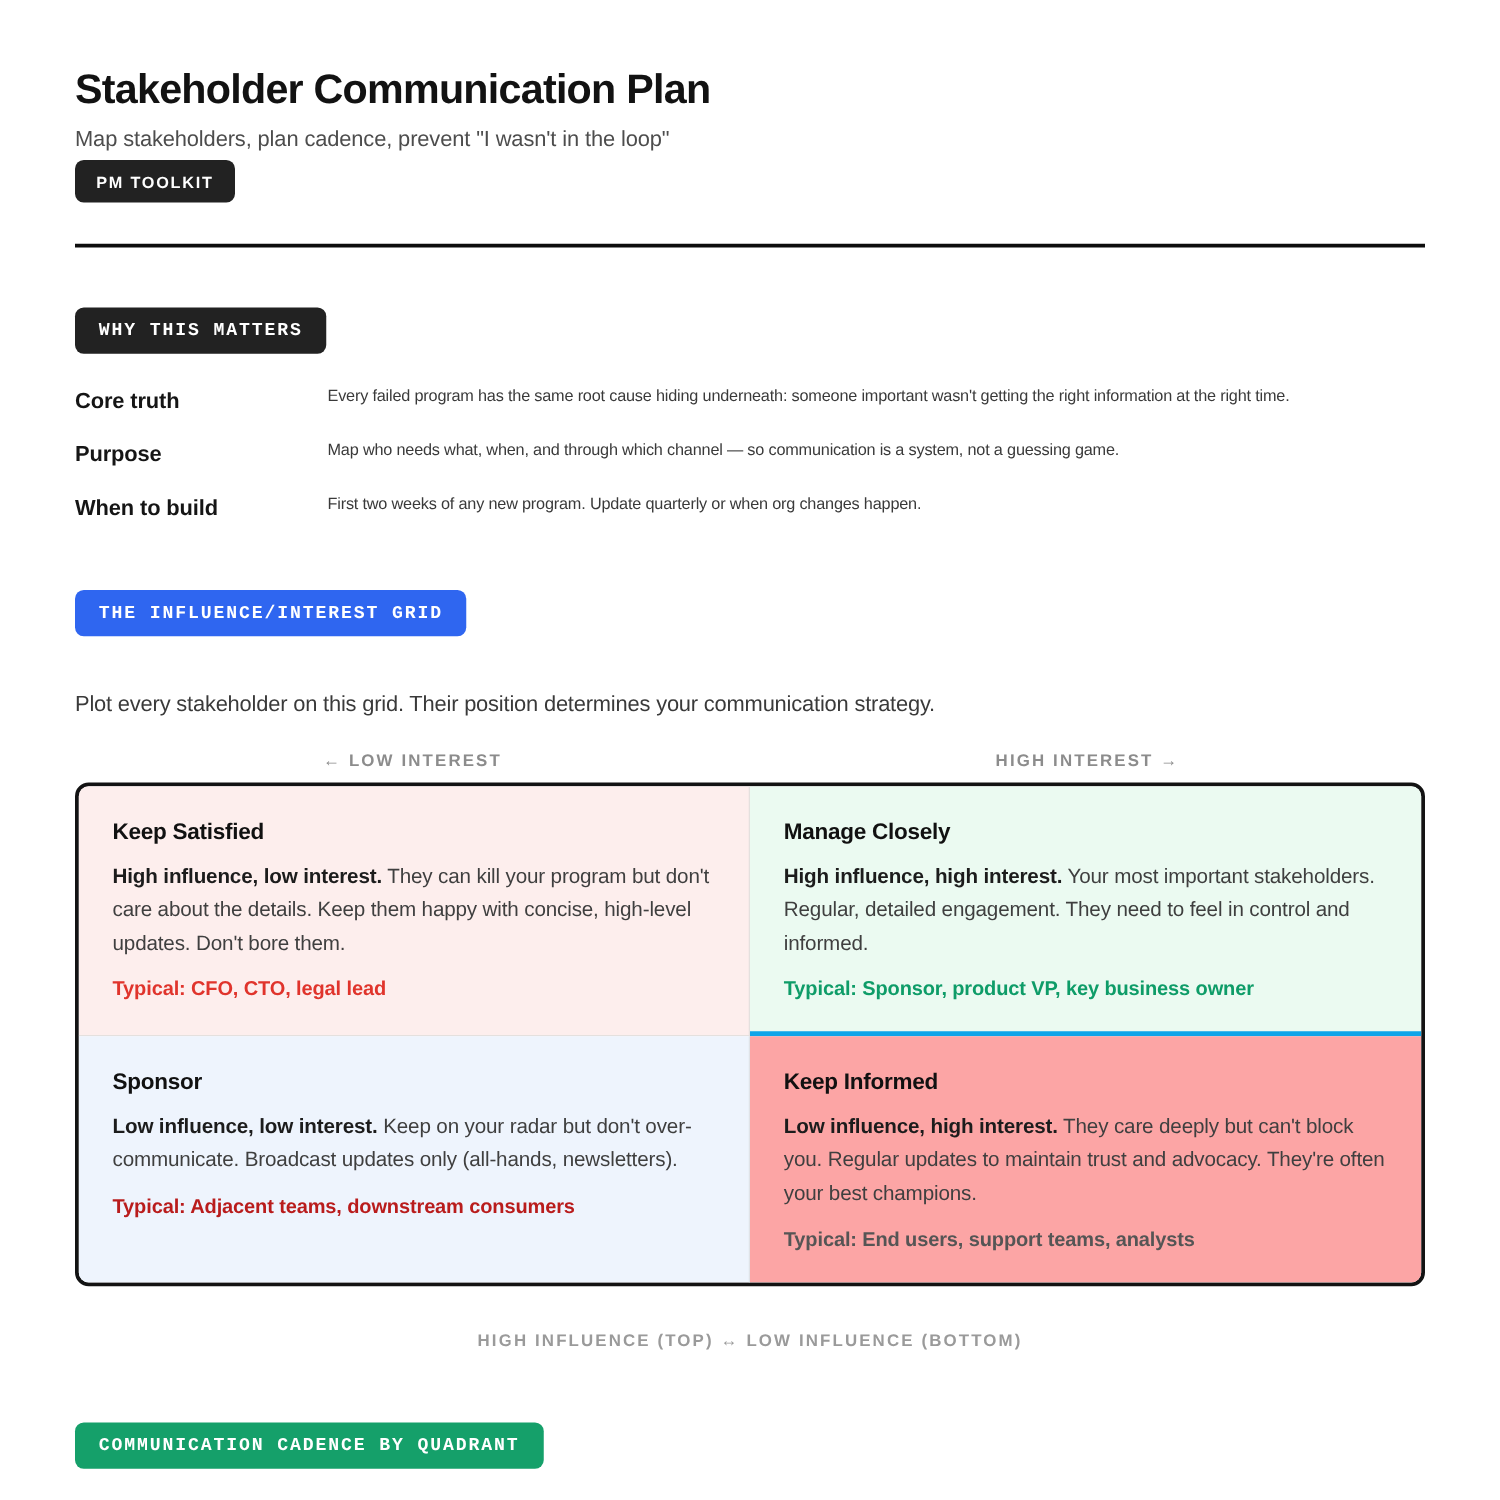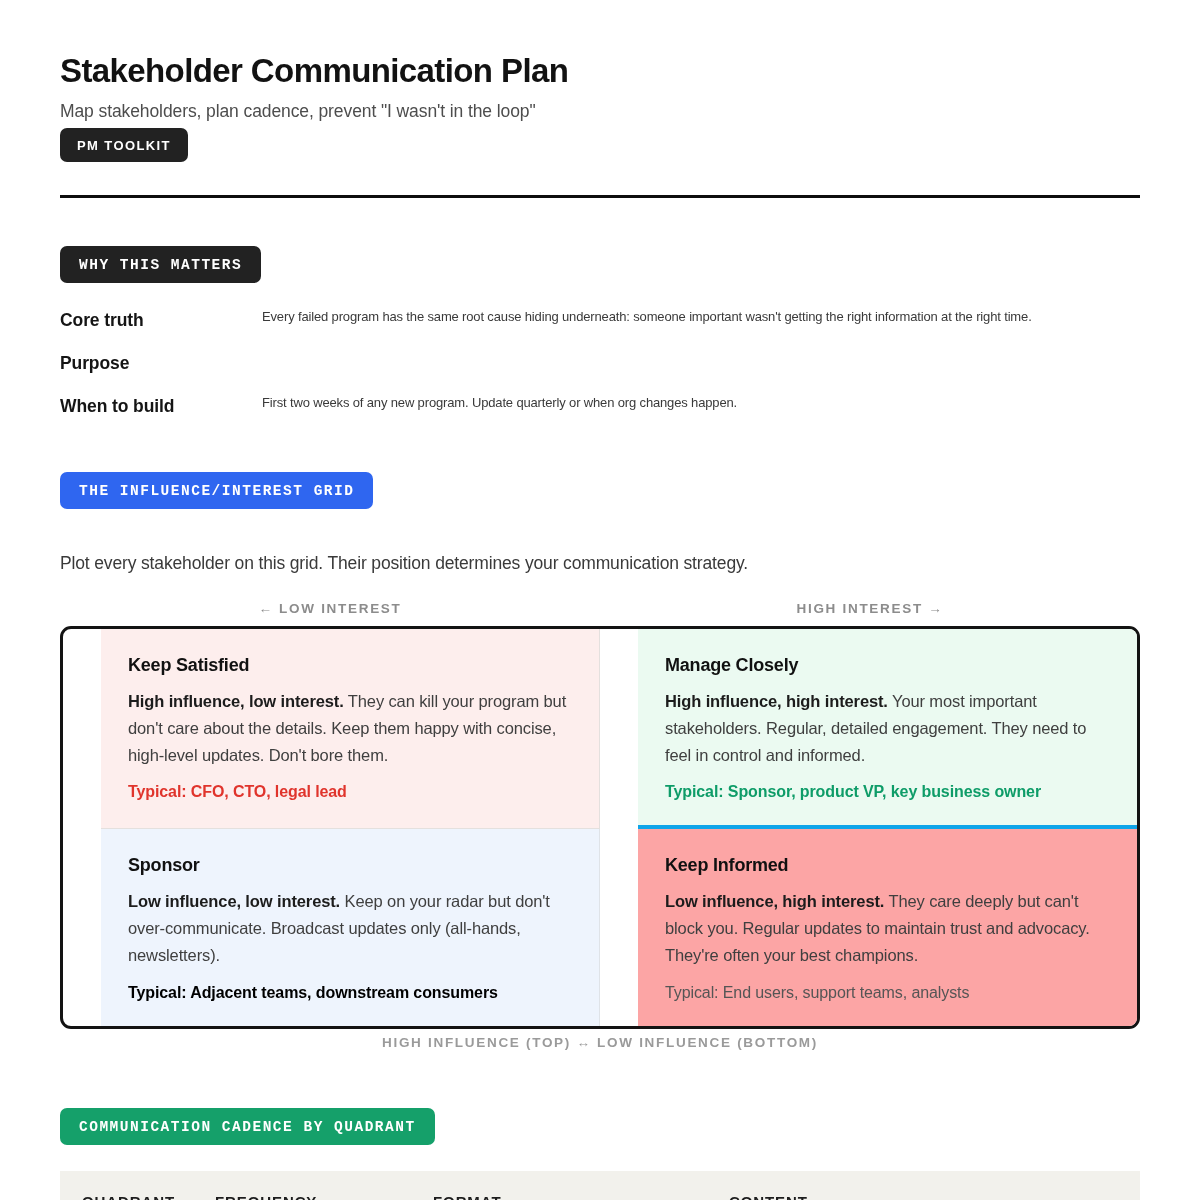--- a/index.html
+++ b/index.html
@@ -135,42 +135,41 @@
   }
   .axis-top > div {
     flex: 0 0 50%;
     text-align: center;
     font-size: 13.5px;
     font-weight: 700;
     letter-spacing: 1.7px;
     color: #8c8c8c;
   }
   .axis-bottom {
-    margin-top: 6px;
+    margin-top: 36px;
     text-align: center;
     font-size: 13.5px;
     font-weight: 700;
     letter-spacing: 1.7px;
     color: #9a9a9a;
   }
 
   
   .quad-grid {
     margin-top: 10px;
     border: 3px solid #131313;
     border-radius: 11px;
     overflow: hidden;
     display: grid;
     grid-template-columns: 1fr 1fr;
     grid-template-rows: auto auto;
   }
 
   .quad {
     padding: 26px 26px 24px 27px;
-    margin-left: 38px;
   }
   .quad-tl { background: #fdeeed; border-right: 1px solid #e4e0de; border-bottom: 1px solid #e4e0de; }
   .quad-tr { background: #ebfaf1; border-bottom: 4px solid #0ea5e9; }
   .quad-bl { background: #eef4fd; border-right: 1px solid #dfe3e8; }
   .quad-br { background: #fca5a5; }
 
   .quad-title {
     font-size: 18px;
     font-weight: 700;
     color: #111111;
@@ -188,22 +187,22 @@
     color: #1c1c1c;
   }
   .quad-typical {
     margin-top: 15px;
     font-size: 16px;
     font-weight: 700;
     letter-spacing: -0.1px;
   }
   .typ-red   { color: #e0342c; }
   .typ-green { color: #0e9c68; }
-  .typ-blue  { color: #000000; }
-  .typ-gray  { color: #555555; font-weight: 400; }
+  .typ-blue  { color: #b91c1c; }
+  .typ-gray  { color: #555555; font-weight: 700; }
 
   
   .cadence-table {
     margin-top: 26px;
     width: 100%;
     border-collapse: collapse;
     table-layout: fixed;
   }
   .cadence-table thead th {
     background: #f2f1ec;
@@ -238,20 +237,21 @@
   <div class="sec-why">
     <div class="section-badge badge-dark">WHY THIS MATTERS</div>
 
     <div class="deflist">
       <div class="defrow">
         <div class="defterm">Core truth</div>
         <div class="defdesc">Every failed program has the same root cause hiding underneath: someone important wasn't getting the right information at the right time.</div>
       </div>
       <div class="defrow">
         <div class="defterm">Purpose</div>
+        <div class="defdesc">Map who needs what, when, and through which channel — so communication is a system, not a guessing game.</div>
       </div>
       <div class="defrow">
         <div class="defterm">When to build</div>
         <div class="defdesc">First two weeks of any new program. Update quarterly or when org changes happen.</div>
       </div>
     </div>
   </div>
 
   <div class="sec-grid">
     <div class="section-badge badge-blue">THE INFLUENCE/INTEREST GRID</div>

